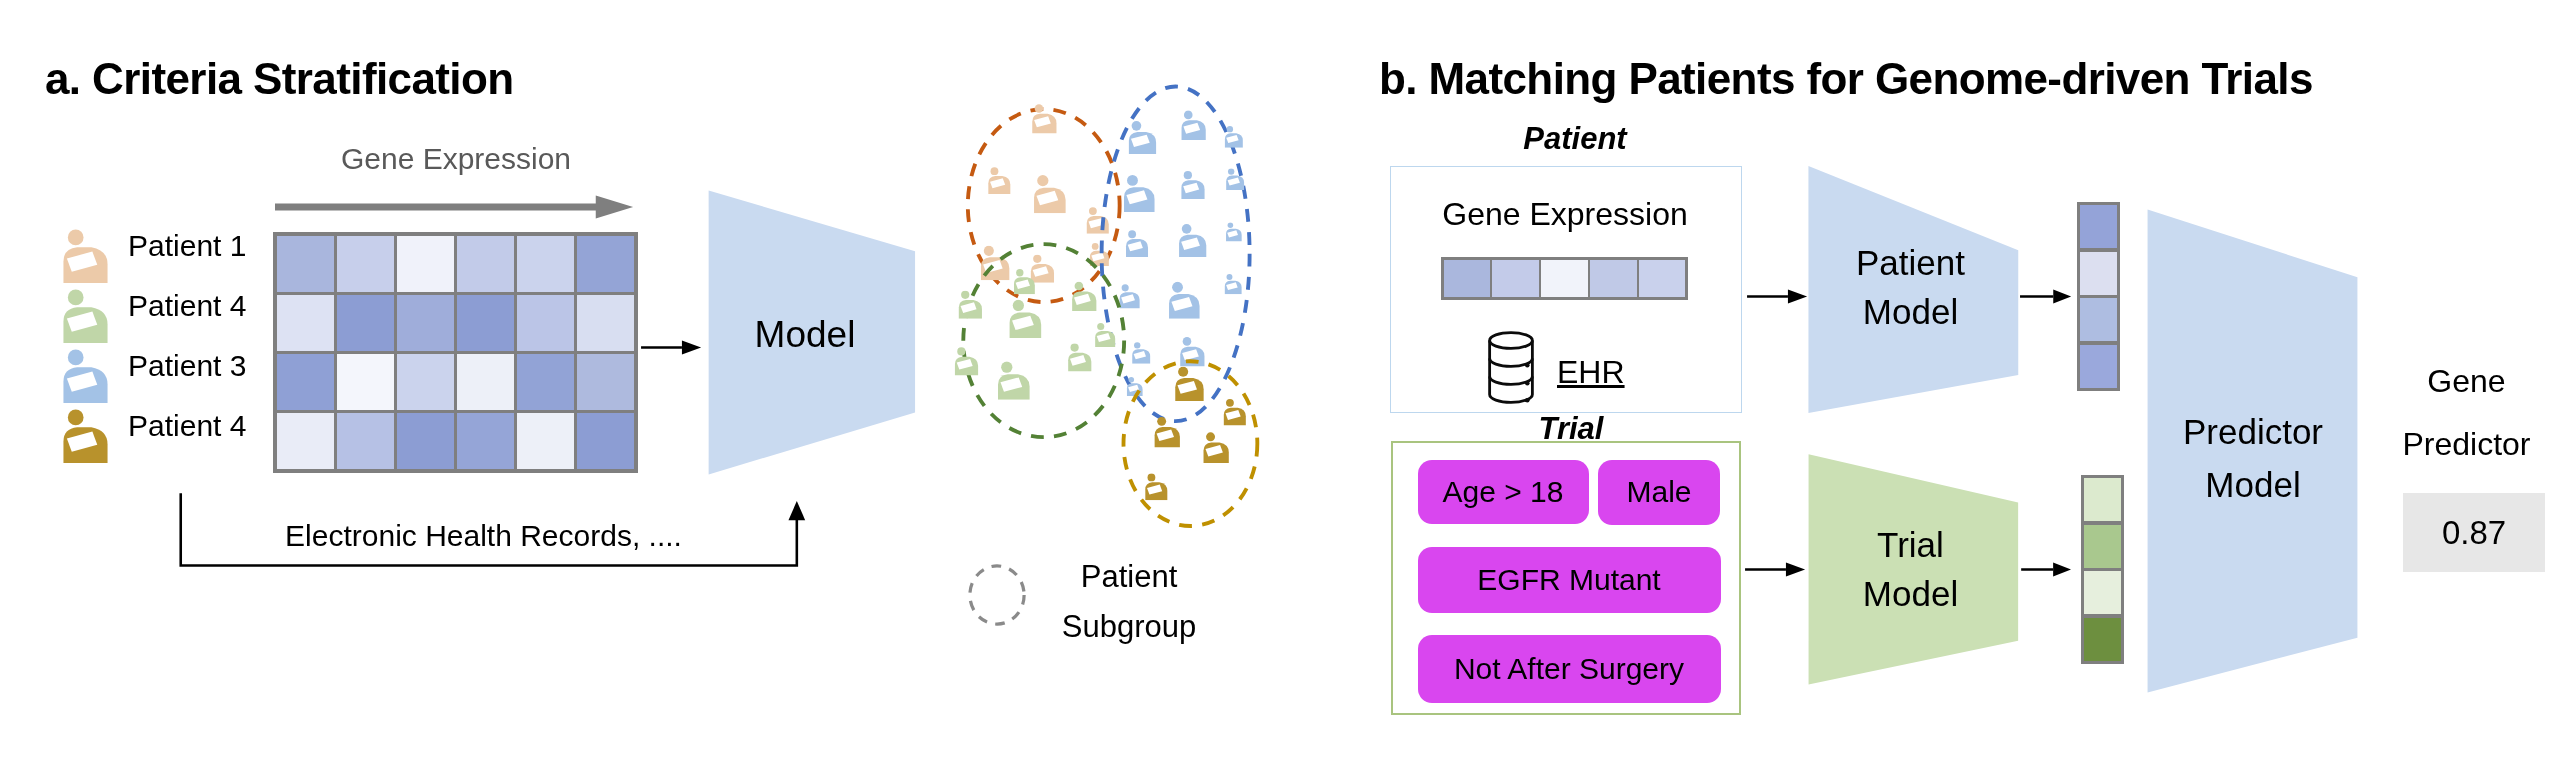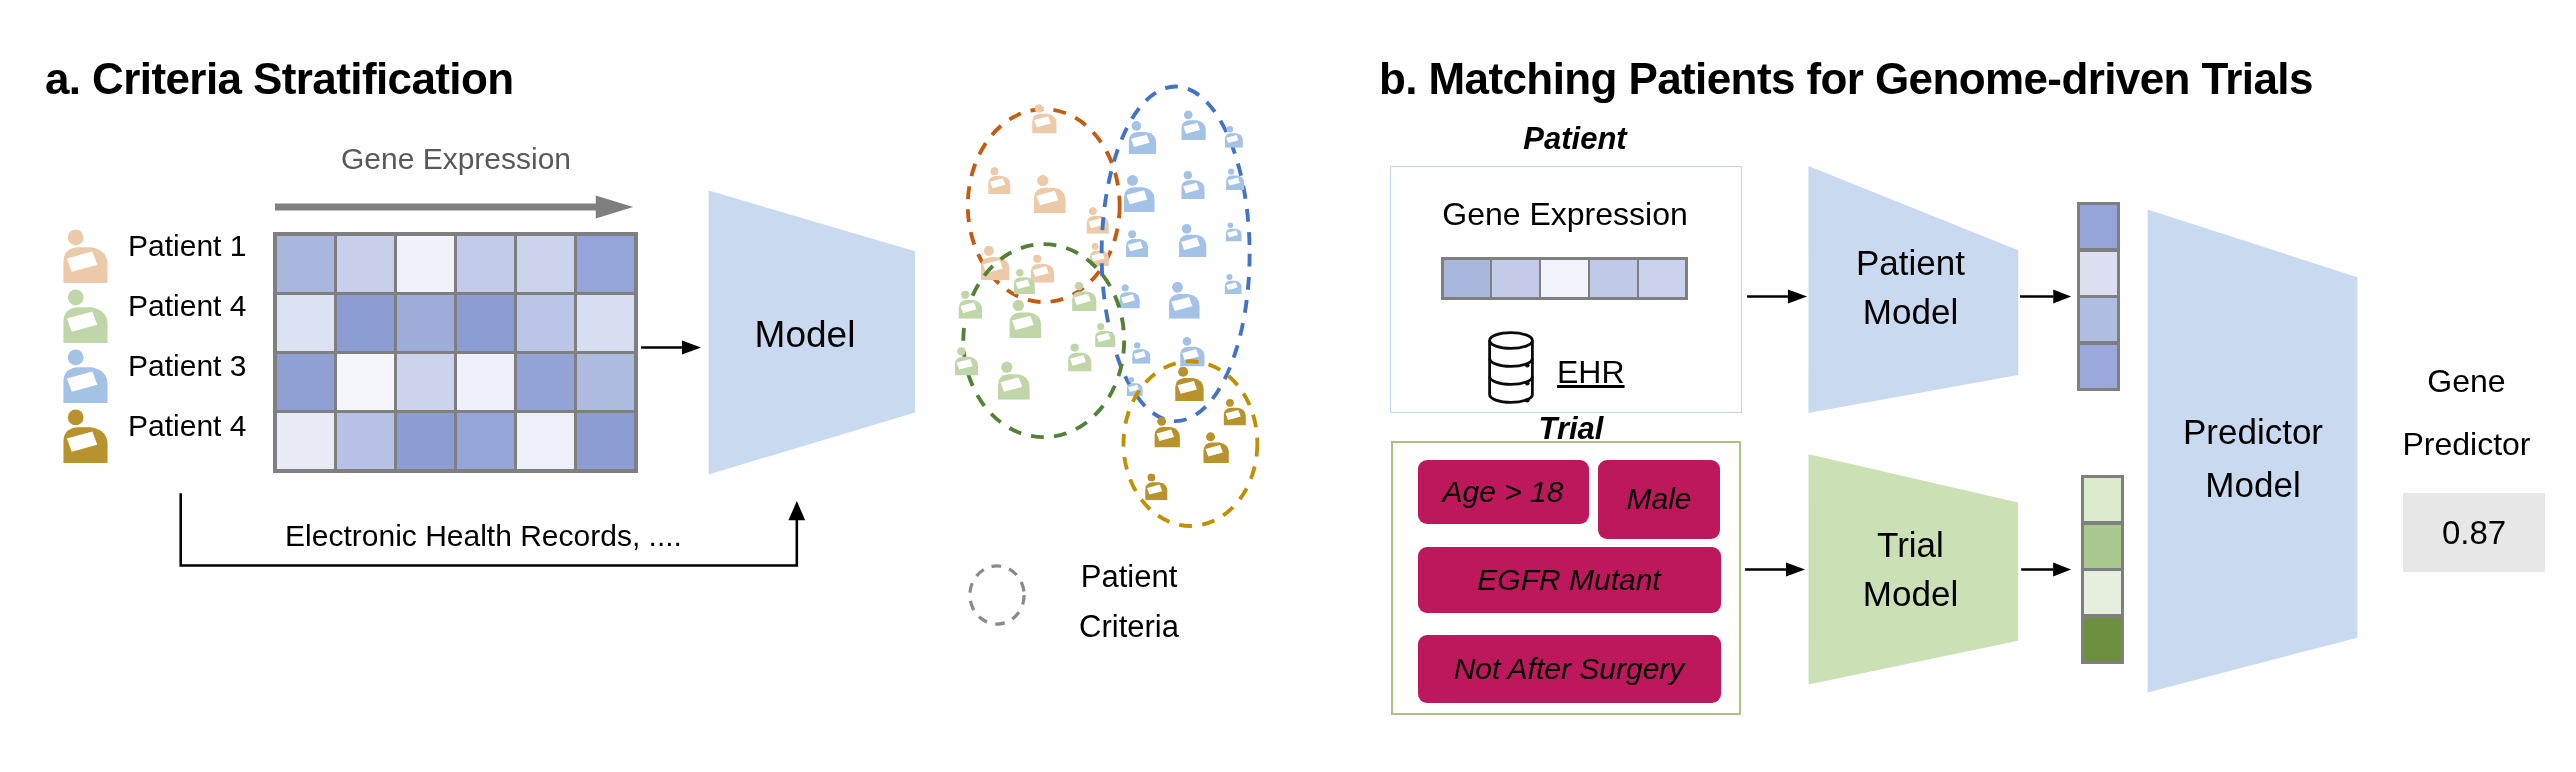--- a/index.html
+++ b/index.html
@@ -16,21 +16,21 @@
   .p-row svg{width:49px;height:54px;flex:0 0 49px;margin-right:18px;}
   .p-row .lbl{font-size:30px;white-space:nowrap;}
   
   .matrix{left:273px;top:232px;width:365px;height:241px;background:#7f7f7f;display:grid;grid-template-columns:repeat(6,1fr);gap:3.2px;padding:3.9px;box-sizing:border-box;}
   .heat-row{left:50px;top:90px;width:247px;height:43px;background:#7f7f7f;display:grid;grid-template-columns:repeat(5,1fr);gap:2.6px;padding:2.6px;box-sizing:border-box;}
   .vec{width:43px;height:189px;background:#7f7f7f;display:grid;grid-template-rows:repeat(4,1fr);gap:3.2px;padding:3.2px;box-sizing:border-box;}
   .cell{width:100%;height:100%;}
   
   .pbox{left:1390px;top:166px;width:352px;height:247px;border:1.9px solid #bdd7ee;box-sizing:border-box;background:#fff;}
   .tbox{left:1391px;top:441px;width:350px;height:274px;border:2.6px solid #a9c47f;box-sizing:border-box;background:#fff;}
-  .chip{position:absolute;background:#be185d;border-radius:9px;display:flex;align-items:center;justify-content:center;font-size:30px;white-space:nowrap;font-style:italic;}
+  .chip{position:absolute;background:#d946ef;border-radius:14px;display:flex;align-items:center;justify-content:center;font-size:30px;white-space:nowrap;}
   .model-text{font-size:35px;text-align:center;line-height:49px;}
   .value-box{left:2403px;top:493px;width:142px;height:79px;background:#e7e7e7;display:flex;align-items:center;justify-content:center;font-size:33px;}
 </style>
 </head>
 <body>
 
 <svg width="0" height="0" style="position:absolute">
   <defs>
     <symbol id="person-icon" viewBox="0 0 100 110">
       <circle cx="30" cy="17" r="16"></circle>
@@ -159,21 +159,21 @@
     <use href="#person-icon" x="340" y="548" width="44" height="48" fill="#b8922c"></use>
     <use href="#person-icon" x="416" y="572" width="44" height="48" fill="#b8922c"></use>
     <use href="#person-icon" x="326" y="636" width="38" height="42" fill="#b8922c"></use>
   </svg>
 
 <svg class="abs" style="left:966px;top:564px;" width="62" height="62" viewBox="0 0 96 96">
   <ellipse cx="48" cy="48" rx="42" ry="45" fill="none" stroke="#8a8a8a" stroke-width="5" stroke-dasharray="15 13"></ellipse>
 </svg>
 <div class="abs center" style="left:1029px;top:552px;width:200px;font-size:31px;line-height:50px;">
   <div>Patient</div>
-  <div>Criteria</div>
+  <div>Subgroup</div>
 </div>
 
 <div class="abs title" style="left:1379px;top:54px;">b. Matching Patients for Genome-driven Trials</div>
 
 <div class="abs center italic" style="left:1501px;top:121px;width:148px;font-size:31px;font-weight:700;">Patient</div>
 
 <div class="abs pbox">
   <div class="abs center" style="left:0;top:29px;width:348px;font-size:32px;">Gene Expression</div>
   <div class="abs heat-row" id="heat-row-b">
       <div class="cell" style="background: rgb(170, 183, 221);"></div>
@@ -218,21 +218,21 @@
     <div class="cell" style="background: rgb(148, 163, 216);"></div>
     <div class="cell" style="background: rgb(220, 223, 240);"></div>
     <div class="cell" style="background: rgb(174, 189, 225);"></div>
     <div class="cell" style="background: rgb(154, 168, 220);"></div>
   </div>
 
 <div class="abs center italic" style="left:1481px;top:411px;width:180px;font-size:31px;font-weight:700;">Trial Criteria</div>
 
 <div class="abs tbox">
   <div class="chip" style="left:24.5px;top:16.7px;width:171px;height:64px;">Age &gt; 18</div>
-  <div class="chip" style="left:205px;top:16.7px;width:122px;height:79px;">Male</div>
+  <div class="chip" style="left:205px;top:16.7px;width:122px;height:65px;">Male</div>
   <div class="chip" style="left:24.5px;top:104px;width:303px;height:66px;">EGFR Mutant</div>
   <div class="chip" style="left:24.5px;top:192px;width:303px;height:68px;">Not After Surgery</div>
 </div>
 
 <svg class="abs" style="left:1745px;top:558px;" width="64" height="23" viewBox="0 0 100 36">
   <line x1="0" y1="18" x2="64" y2="18" stroke="#000" stroke-width="4"></line>
   <polygon points="64,7 64,29 94,18" fill="#000"></polygon>
 </svg>
 
 <svg class="abs" style="left:1807px;top:453px;" width="214" height="234" viewBox="0 0 332 364">

